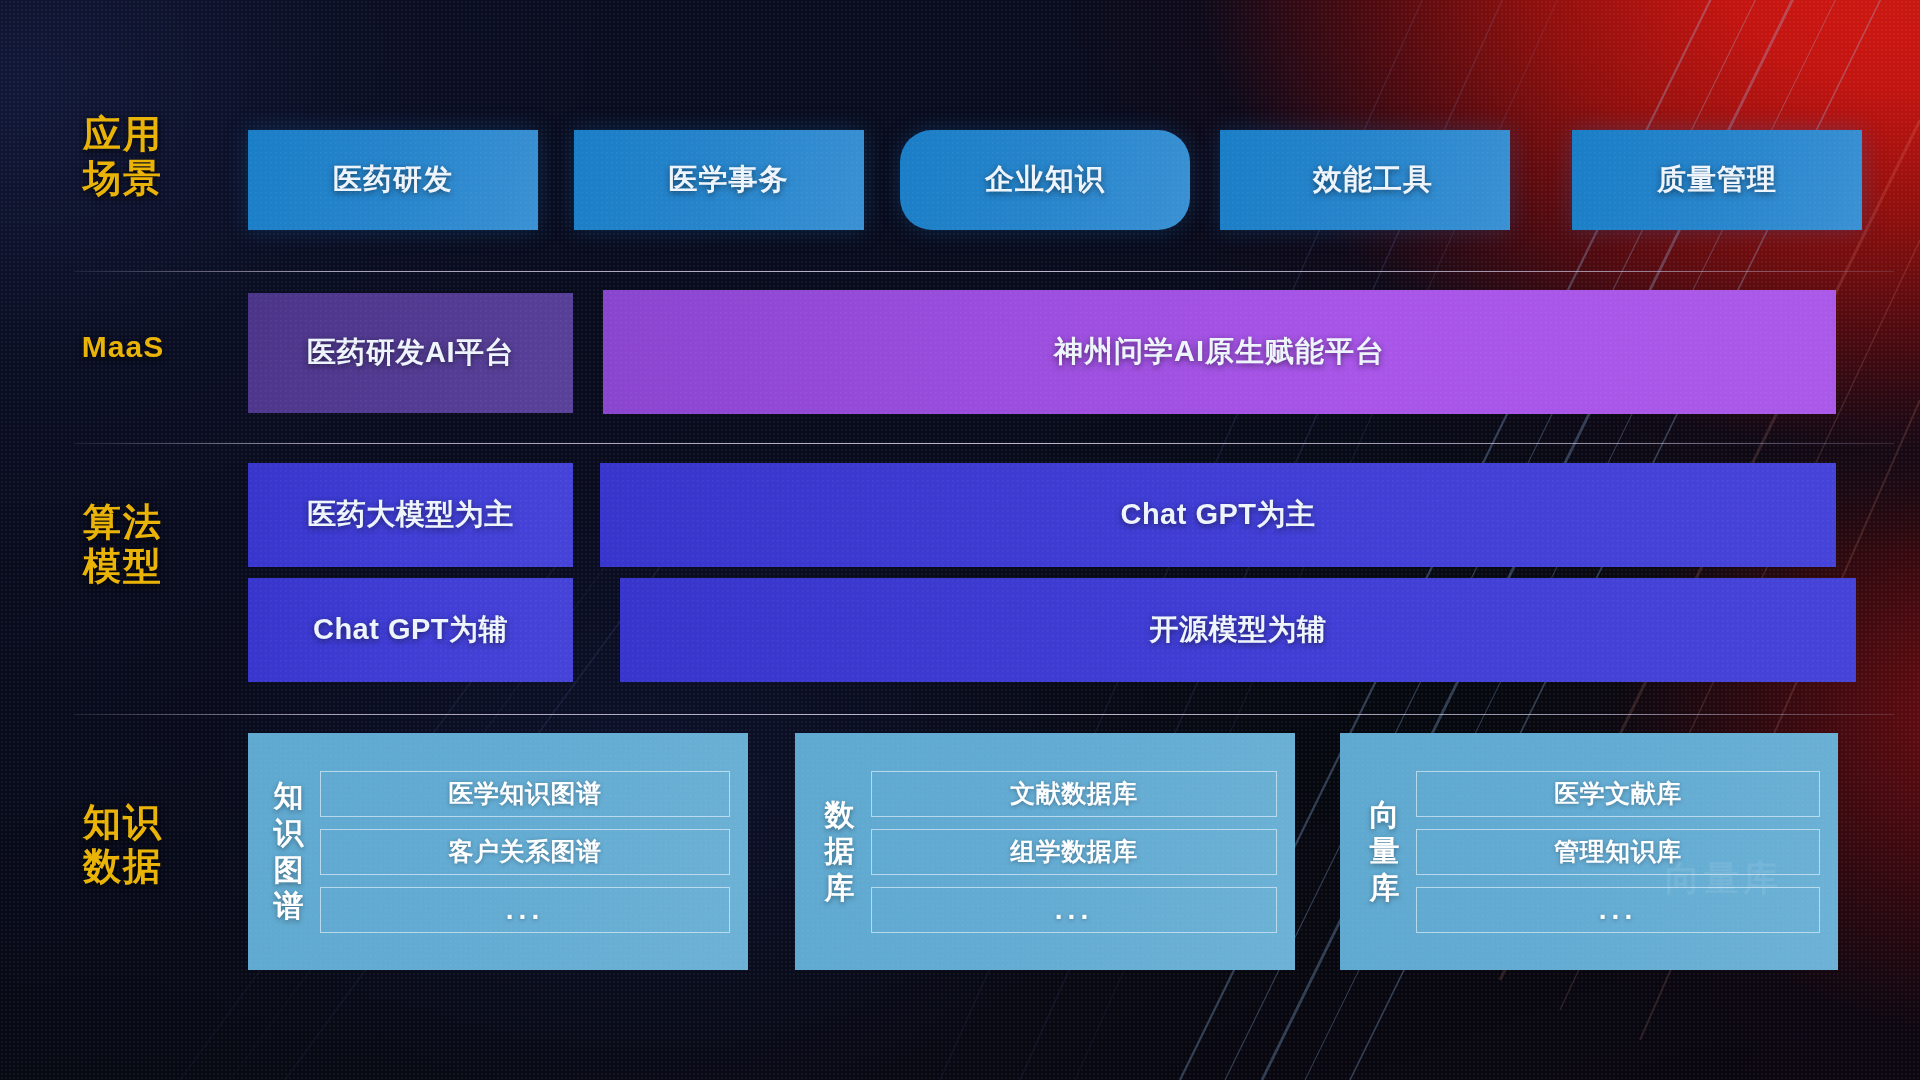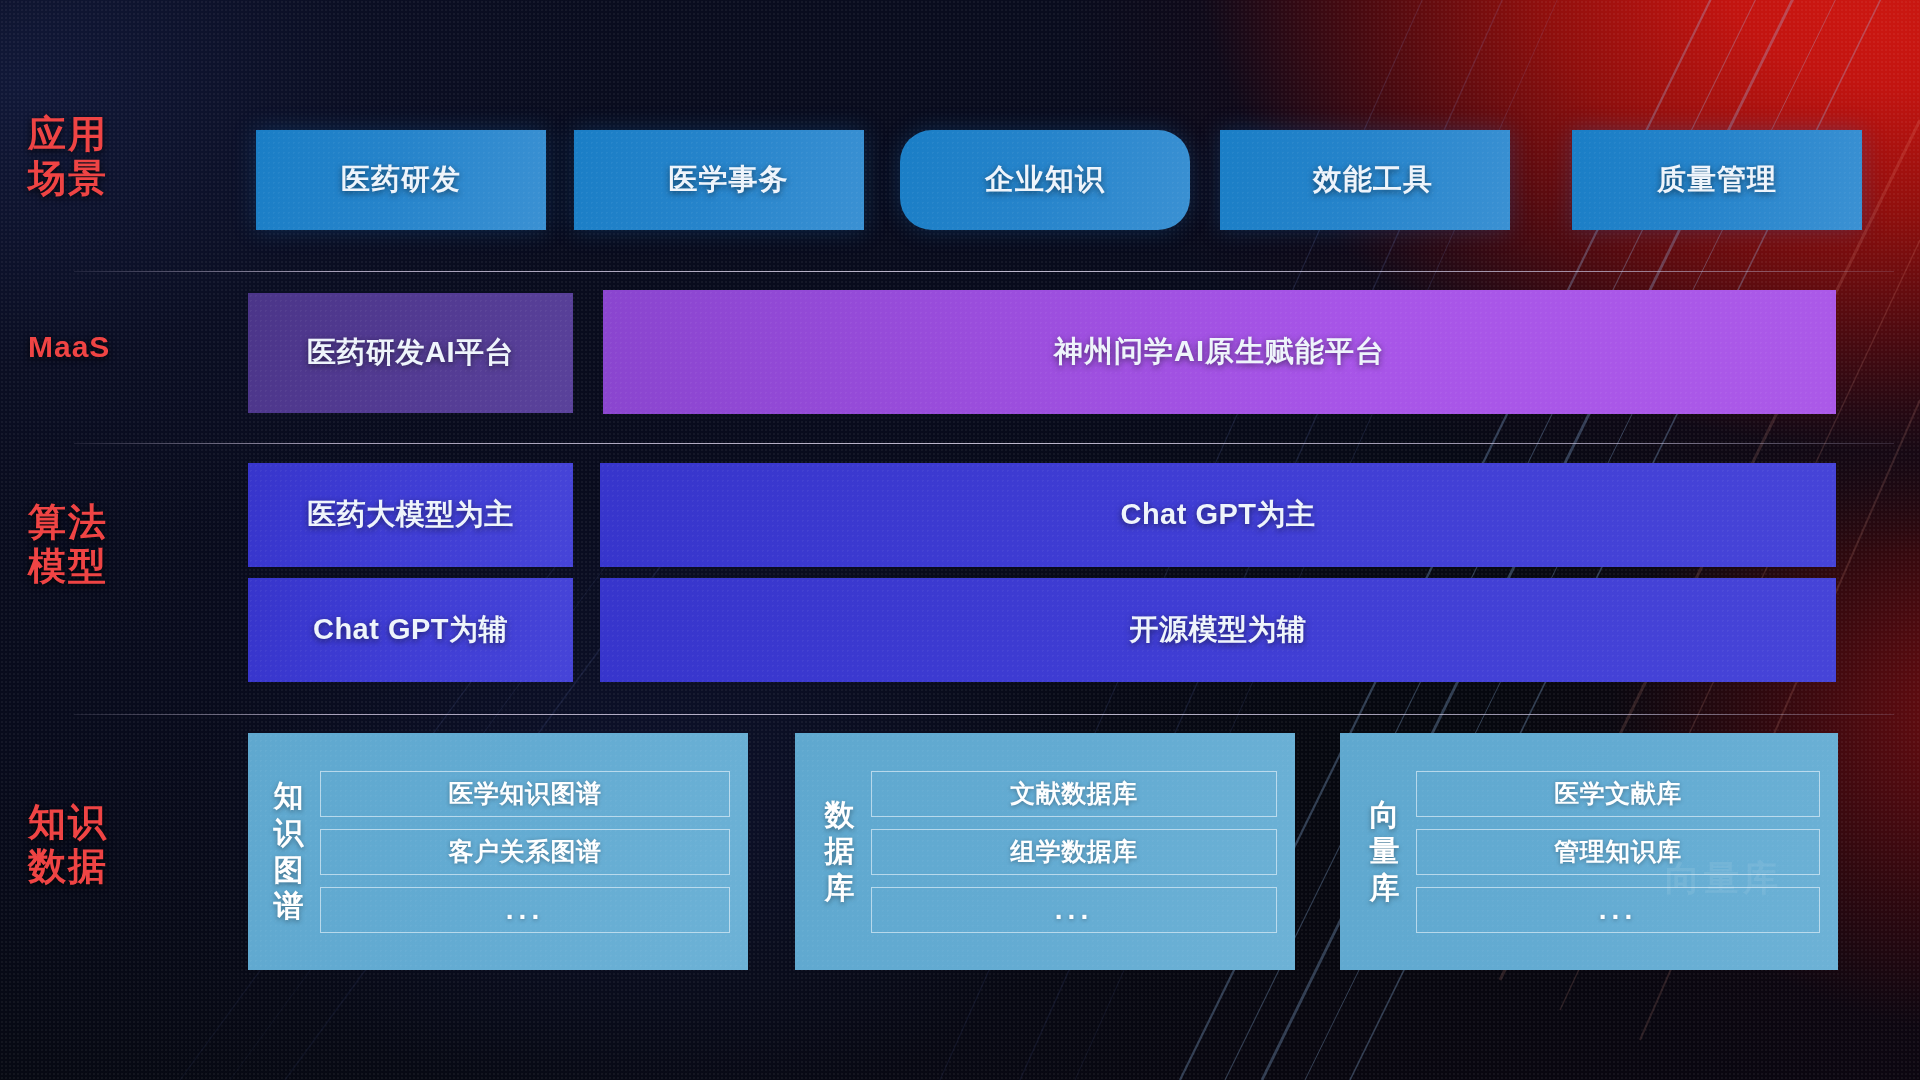--- a/index.html
+++ b/index.html
@@ -30,25 +30,26 @@
   #bg-vign {
     position:absolute; inset:0;
     background:radial-gradient(ellipse 140% 120% at 50% 50%, rgba(0,0,0,0) 52%, rgba(0,0,0,.55) 100%);
   }
 
   
   #stage { position:absolute; inset:0; }
 
   .row-label {
     position:absolute;
-    color:#ef4444;
+    color:#eab308;
     font-size:38px;
     font-weight:bold;
     line-height:1.16;
     letter-spacing:2px;
+    text-align:center;
     width:190px;
     left:28px;
     text-shadow:0 2px 7px rgba(0,0,0,.85);
     white-space:pre-line;
   }
 
   .divider {
     position:absolute;
     left:74px; right:26px;
     height:1px;
@@ -193,21 +194,21 @@
   </g>
 </svg>
 <div id="bg-dots"></div>
 <div id="bg-vign"></div>
 
 <div id="stage">
 
   <div class="row-label" style="top:112px;">应用
 场景</div>
 
-  <div class="box app-box" style="left:248px; top:130px; width:290px;margin-left:8px;">医药研发</div>
+  <div class="box app-box" style="left:248px; top:130px; width:290px;">医药研发</div>
   <div class="box app-box" style="left:574px; top:130px; width:290px;padding-left:19px;">医学事务</div>
   <div class="box app-box" style="left:900px; top:130px; width:290px;border-radius:32px;">企业知识</div>
   <div class="box app-box" style="left:1220px; top:130px; width:290px;padding-left:16px;">效能工具</div>
   <div class="box app-box" style="left:1548px; top:130px; width:290px;margin-left:24px;">质量管理</div>
 
   <div class="divider" style="top:271px;"></div>
 
   <div class="row-label" style="top:330px; font-size:30px; letter-spacing:1px;">MaaS</div>
 
   <div class="box maas-left" style="left:248px; top:293px; width:325px; height:120px;">医药研发AI平台</div>
@@ -215,21 +216,21 @@
 
   <div class="divider" style="top:443px;"></div>
 
   <div class="row-label" style="top:500px;">算法
 模型</div>
 
   <div class="box algo-box" style="left:248px; top:463px; width:325px; height:104px;">医药大模型为主</div>
   <div class="box algo-box" style="left:600px; top:463px; width:1236px; height:104px;">Chat GPT为主</div>
 
   <div class="box algo-box" style="left:248px; top:578px; width:325px; height:104px;">Chat GPT为辅</div>
-  <div class="box algo-box" style="left:600px; top:578px; width:1236px; height:104px;">开源模型为辅</div>
+  <div class="box algo-box" style="left:620px; top:578px; width:1236px; height:104px;">开源模型为辅</div>
 
   <div class="divider" style="top:714px;"></div>
 
   <div class="row-label" style="top:800px;">知识
 数据</div>
 
   <div class="kd-panel" style="left:248px; top:733px; width:500px; height:237px;">
     <div class="kd-vlabel" style="margin-left:10px;">知
 识
 图

